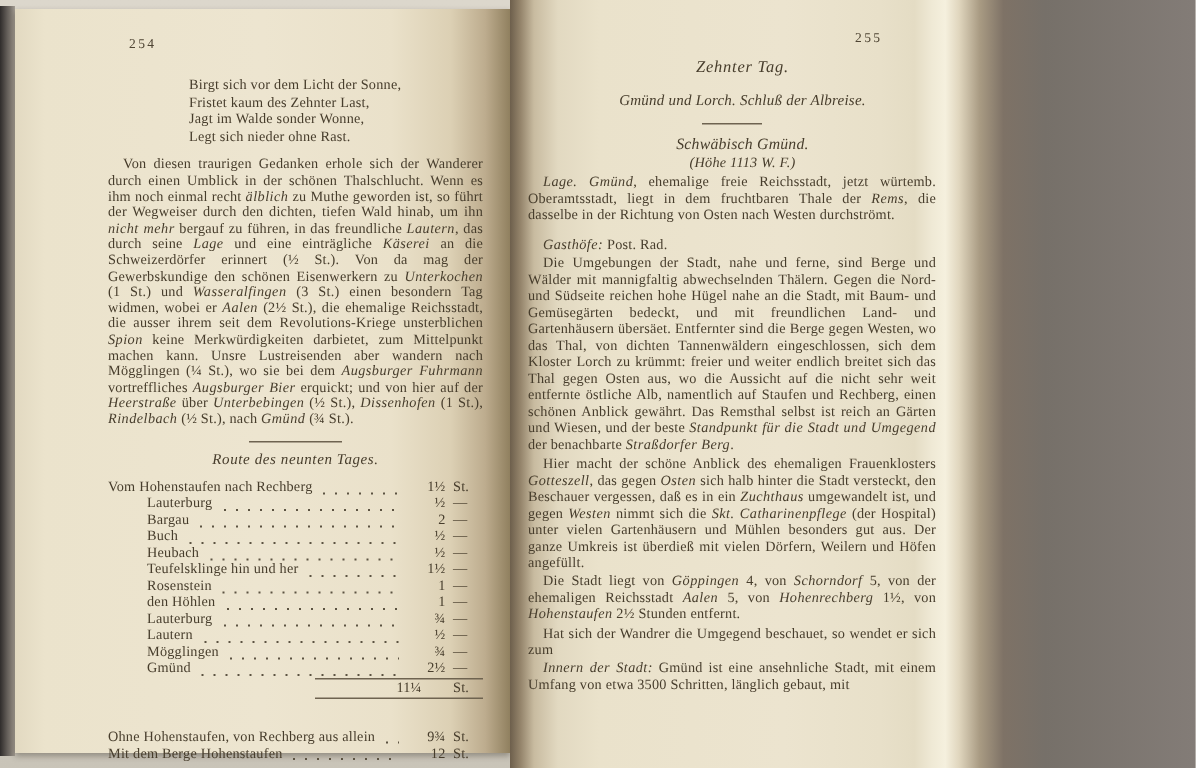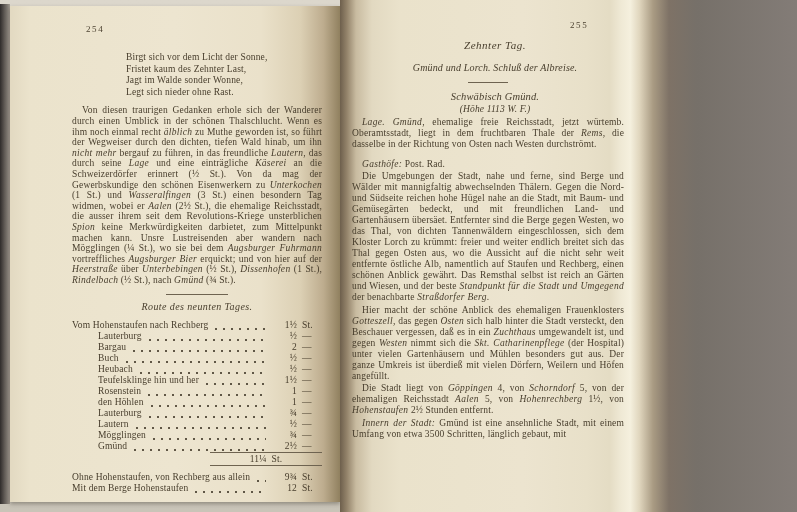--- a/index.html
+++ b/index.html
@@ -36,31 +36,31 @@
     position:absolute;left:12px;top:0;width:272px;
     font-size:9.5px;line-height:11px;letter-spacing:.15px;text-align:justify;
   }
   .poem{margin:32px 0 7px 54px;line-height:11.6px;text-align:left;}
   .para{text-indent:10px;margin:0;}
   .pr-content .para{margin-top:1.5px;}
   .pr-content .para.first{margin-top:9px;}
   .hr-rule{width:62px;height:0;border-top:1px solid #6e6350;margin:9px auto 7px;}
   .hr-rule.short{width:40px;margin:9px auto 8px;}
   .route-heading{font-style:italic;text-align:center;font-size:10px;letter-spacing:.4px;margin:0 0 7px;}
-  .route-row,.summary-row{display:flex;align-items:center;height:11px;white-space:nowrap;}
+  .route-row,.summary-row{display:flex;align-items:flex-end;height:11px;white-space:nowrap;}
   .route-row{padding-left:26px;}
   .route-row:first-child{padding-left:0;}
   .rt-dots{flex:1;align-self:flex-end;height:8px;margin:0 5px 0 4px;
     background-image:radial-gradient(circle,#5c5342 .7px,rgba(0,0,0,0) .95px);
     background-size:8px 4px;background-repeat:repeat-x;background-position:0 100%;}
   .rt-val{width:26px;text-align:right;}
   .rt-unit{width:20px;padding-left:5px;}
-  .route-total-wrap{display:flex;justify-content:center;margin-left:auto;width:112px;
-    border-top:1px solid #6e6350;border-bottom:1px solid #6e6350;padding:.5px 0 1px;}
-  .summary-block{margin-top:6px;}
+  .route-total-wrap{display:flex;justify-content:flex-end;margin-left:auto;width:112px;
+    border-top:1px solid #6e6350;border-bottom:1px solid #6e6350;padding:.5px 0 1px;gap:16px;}
+  .summary-block{margin-top:20px;}
   .day-heading{font-style:italic;text-align:center;font-size:11px;letter-spacing:.5px;margin:40px 0 0;padding-left:14px;}
   .day-sub{font-style:italic;text-align:center;font-size:10px;margin:11px 0 0;padding-left:14px;}
   .sec-title{font-style:italic;text-align:center;font-size:10.5px;margin:0;padding-left:14px;}
   .sec-sub{font-style:italic;text-align:center;font-size:9.5px;margin:2px 0 0;padding-left:14px;}
   i{letter-spacing:.3px;}
 </style>
 </head>
 <body>
 
 <div class="left-edge-strip"></div>
@@ -195,16 +195,17 @@
     <div class="day-sub">Gmünd und Lorch. Schluß der Albreise.</div>
     <div class="hr-rule short"></div>
     <div class="sec-title">Schwäbisch Gmünd.</div>
     <div class="sec-sub">(Höhe 1113 W. F.)</div>
     <div>
       <p class="para"><i>Lage. Gmünd</i>, ehemalige freie Reichsstadt, jetzt würtemb. Oberamtsstadt, liegt in dem fruchtbaren Thale der <i>Rems</i>, die dasselbe in der Richtung von Osten nach Westen durchströmt.</p>
         <p class="para first"><i>Gasthöfe:</i> Post. Rad.</p>
         <p class="para">Die Umgebungen der Stadt, nahe und ferne, sind Berge und Wälder mit mannigfaltig abwechselnden Thälern. Gegen die Nord- und Südseite reichen hohe Hügel nahe an die Stadt, mit Baum- und Gemüsegärten bedeckt, und mit freundlichen Land- und Gartenhäusern übersäet. Entfernter sind die Berge gegen Westen, wo das Thal, von dichten Tannenwäldern eingeschlossen, sich dem Kloster Lorch zu krümmt: freier und weiter endlich breitet sich das Thal gegen Osten aus, wo die Aussicht auf die nicht sehr weit entfernte östliche Alb, namentlich auf Staufen und Rechberg, einen schönen Anblick gewährt. Das Remsthal selbst ist reich an Gärten und Wiesen, und der beste <i>Standpunkt für die Stadt und Umgegend</i> der benachbarte <i>Straßdorfer Berg</i>.</p>
         <p class="para">Hier macht der schöne Anblick des ehemaligen Frauenklosters <i>Gotteszell</i>, das gegen <i>Osten</i> sich halb hinter die Stadt versteckt, den Beschauer vergessen, daß es in ein <i>Zuchthaus</i> umgewandelt ist, und gegen <i>Westen</i> nimmt sich die <i>Skt. Catharinenpflege</i> (der Hospital) unter vielen Gartenhäusern und Mühlen besonders gut aus. Der ganze Umkreis ist überdieß mit vielen Dörfern, Weilern und Höfen angefüllt.</p>
         <p class="para">Die Stadt liegt von <i>Göppingen</i> 4, von <i>Schorndorf</i> 5, von der ehemaligen Reichsstadt <i>Aalen</i> 5, von <i>Hohenrechberg</i> 1½, von <i>Hohenstaufen</i> 2½ Stunden entfernt.</p>
+        <p class="para">Hat sich der Wandrer die Umgegend beschauet, so wendet er sich zum</p>
         <p class="para"><i>Innern der Stadt:</i> Gmünd ist eine ansehnliche Stadt, mit einem Umfang von etwa 3500 Schritten, länglich gebaut, mit</p>
     </div>
   </div>
 </div>
 
 </body></html>

